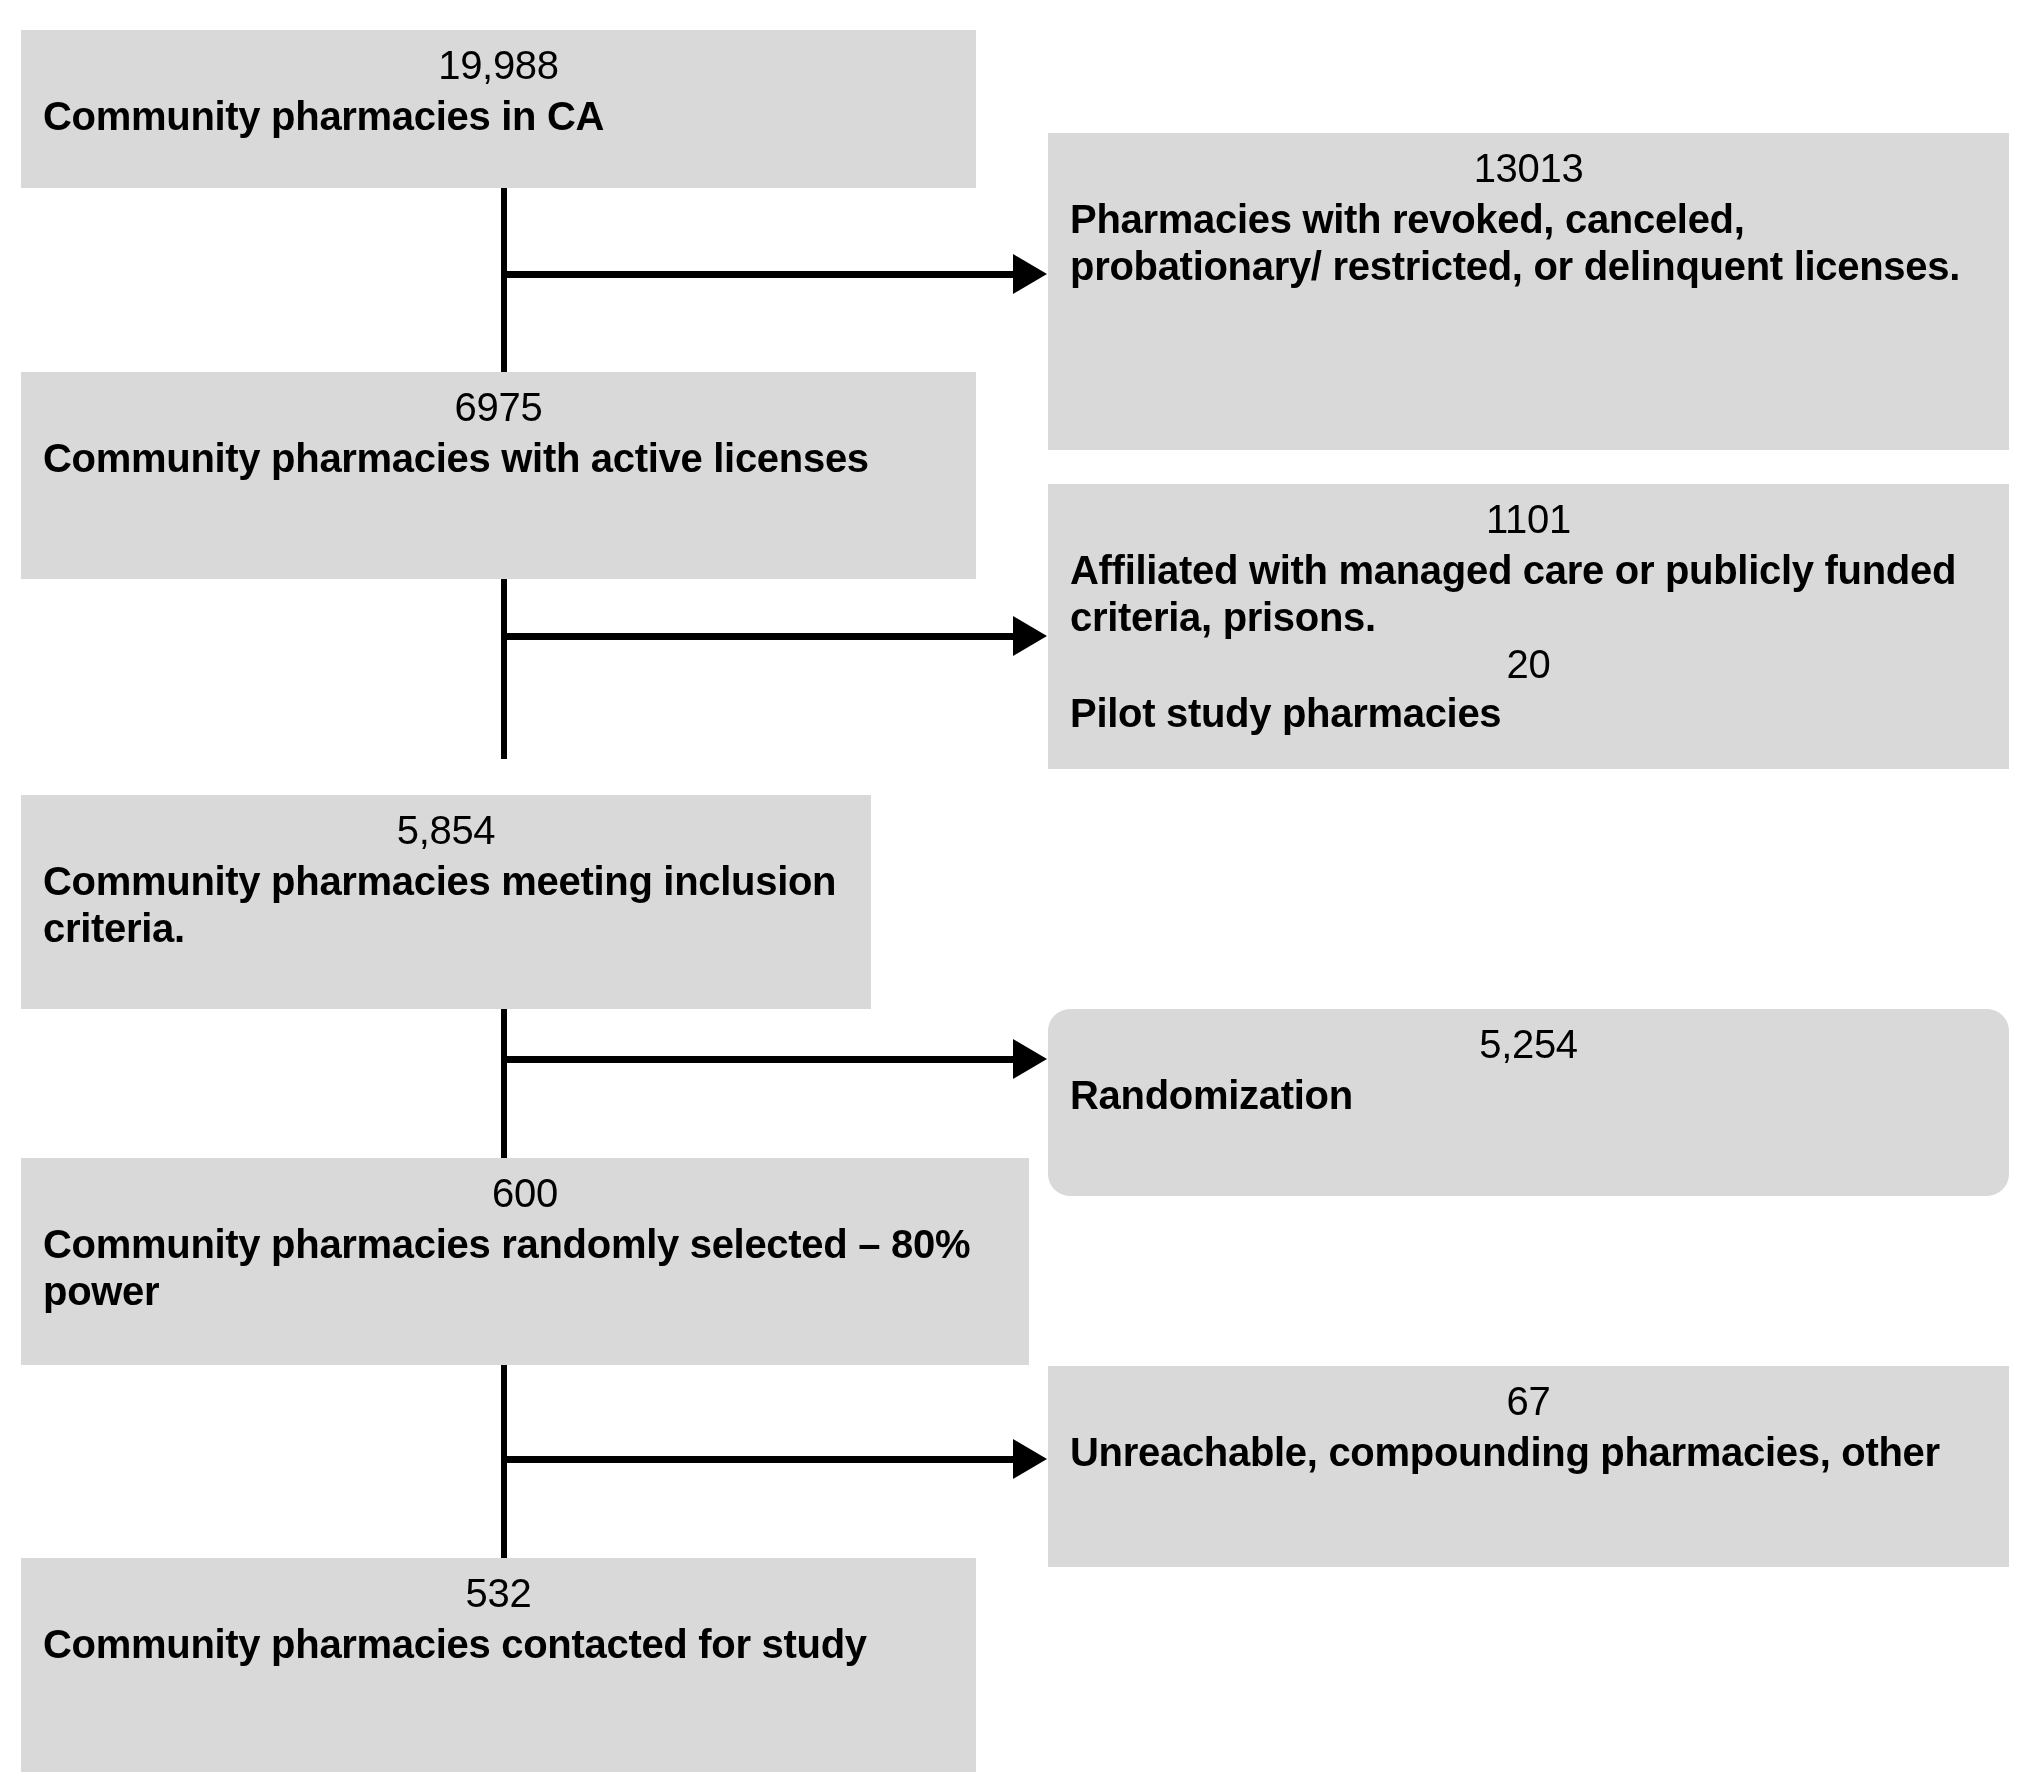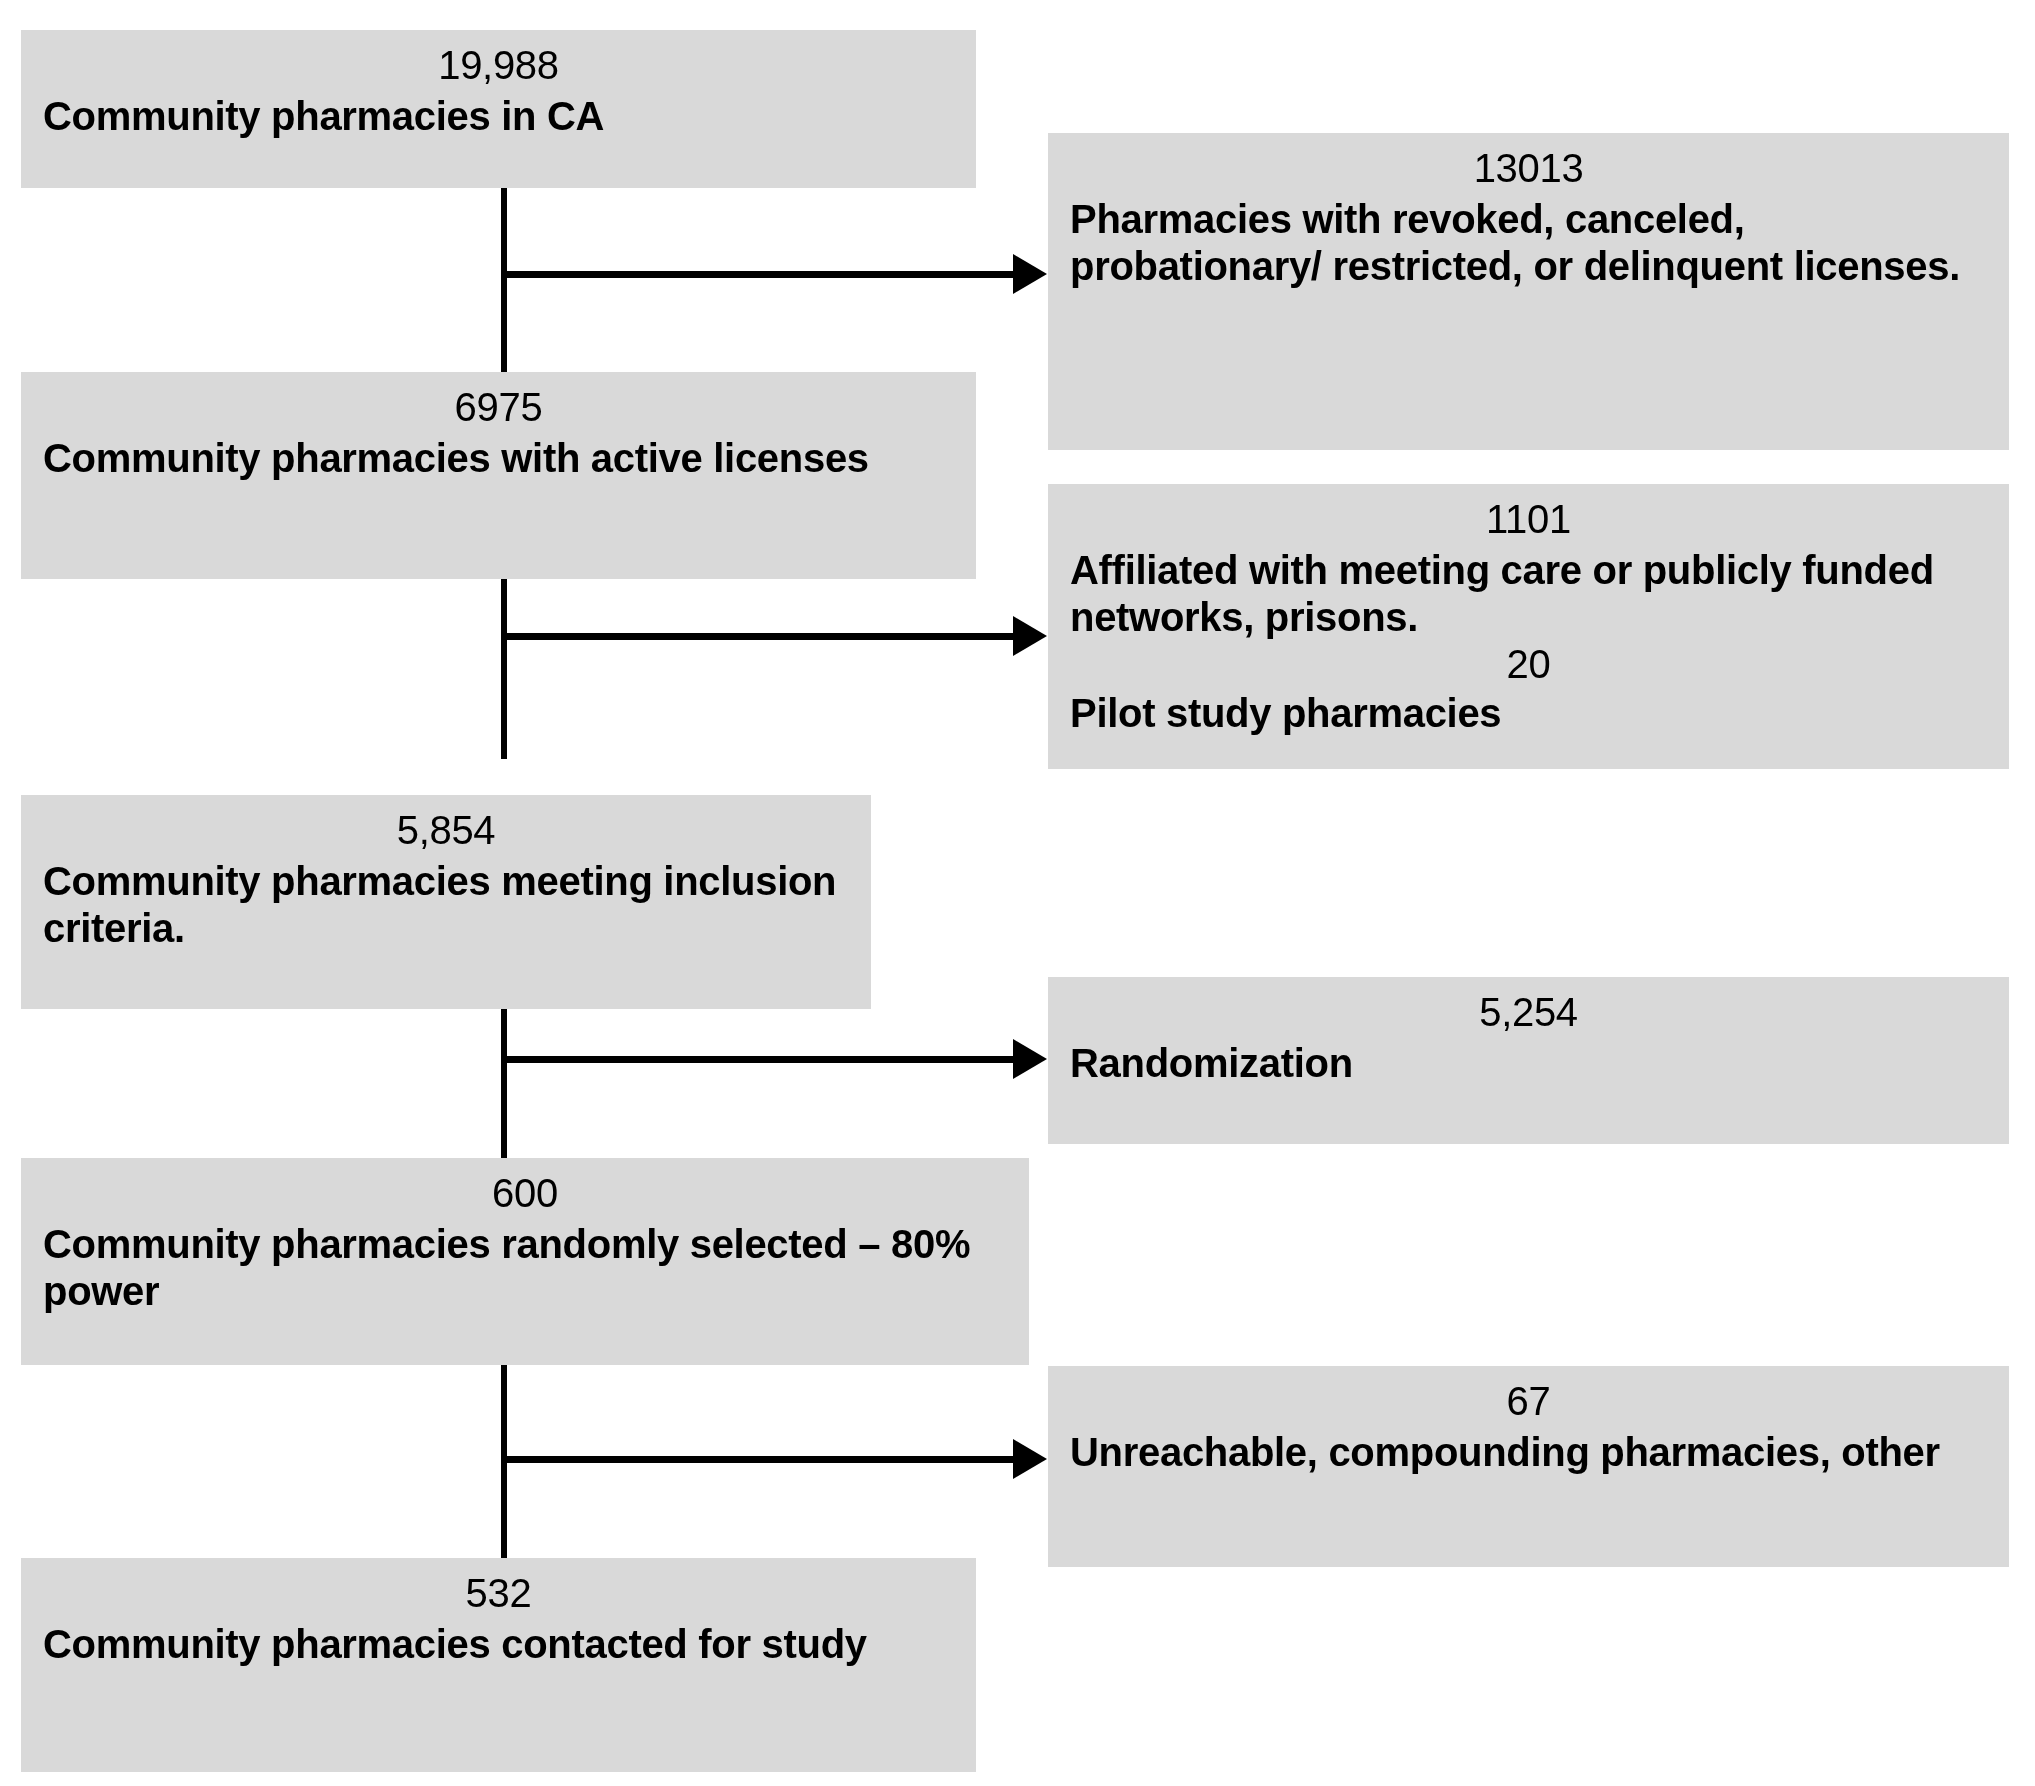--- a/index.html
+++ b/index.html
@@ -113,26 +113,26 @@
     <span class="desc">Community pharmacies contacted for study</span>
   </div>
 
   <div class="box" style="left:1048px; top:133px; width:961px; height:317px;">
     <span class="num">13013</span>
     <span class="desc">Pharmacies with revoked, canceled, probationary/ restricted, or delinquent licenses.</span>
   </div>
 
   <div class="box" style="left:1048px; top:484px; width:961px; height:285px;">
     <span class="num">1101</span>
-    <span class="desc">Affiliated  with meeting care or publicly funded networks, prisons.</span>
+    <span class="desc">Affiliated  with managed care or publicly funded criteria, prisons.</span>
     <span class="num tight">20</span>
     <span class="desc">Pilot study pharmacies</span>
   </div>
 
-  <div class="box" style="left:1048px; top:977px; width:961px; height:167px;">
+  <div class="box" style="left:1048px; top:1009px; width:961px; height:187px;border-radius:22px;">
     <span class="num">5,254</span>
     <span class="desc">Randomization</span>
   </div>
 
   <div class="box" style="left:1048px; top:1366px; width:961px; height:201px;">
     <span class="num">67</span>
     <span class="desc">Unreachable, compounding pharmacies, other</span>
   </div>
 
 </div>

